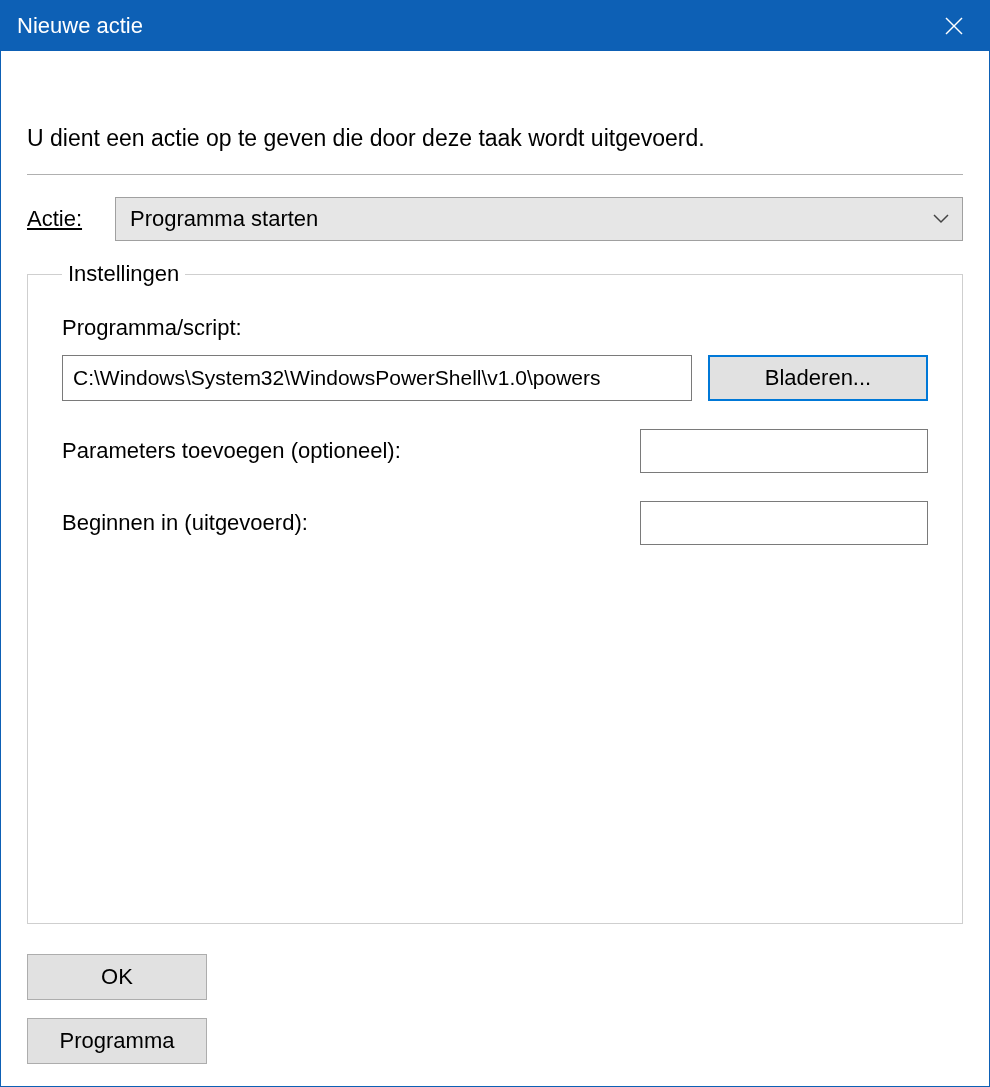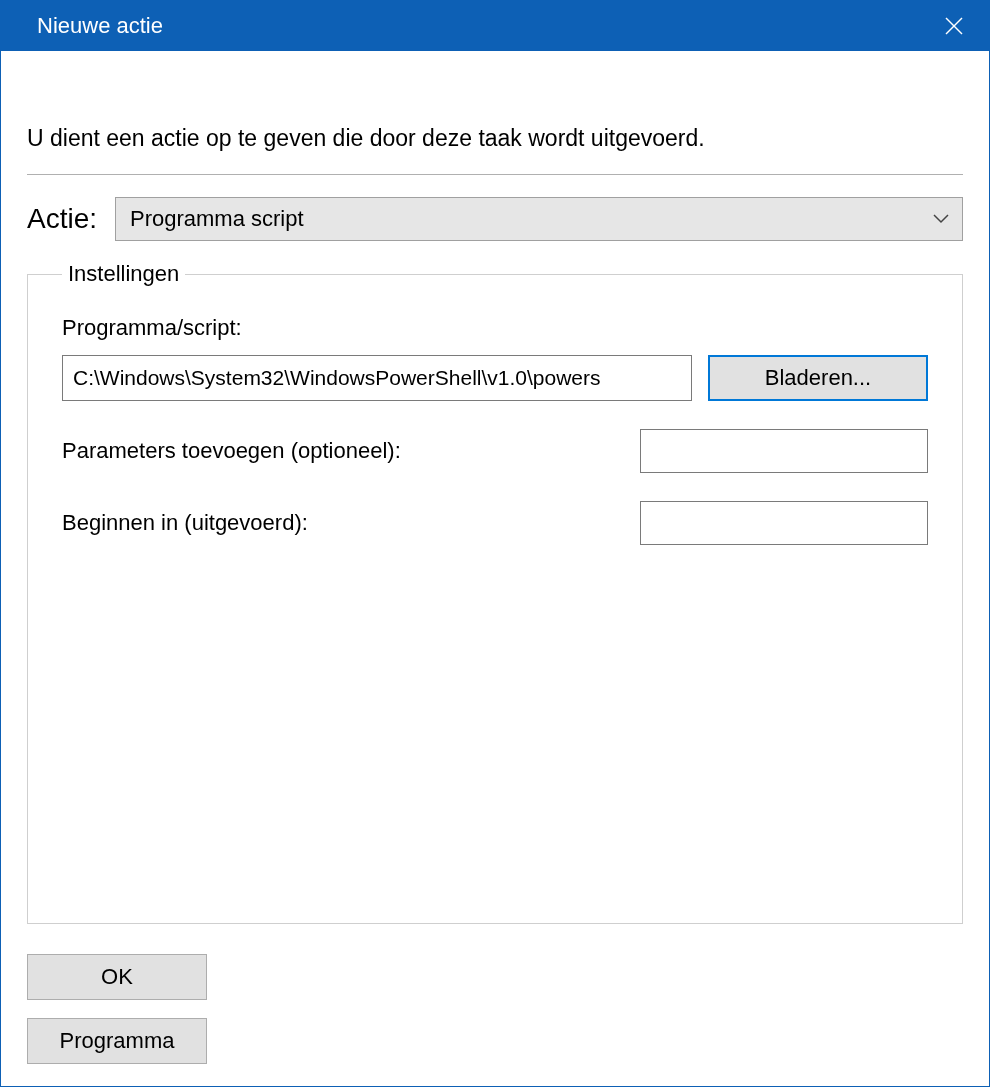--- a/index.html
+++ b/index.html
@@ -17,21 +17,21 @@
     background: #fff;
     display: flex;
     flex-direction: column;
   }
   .titlebar {
     height: 50px;
     background: #0d60b5;
     color: #fff;
     display: flex;
     align-items: center;
-    padding-left: 36px;
+    padding-left: 16px;
   }
   .titlebar .title {
     flex: 1;
     font-size: 22px;
   }
   .close-btn {
     width: 70px;
     height: 50px;
     display: flex;
     align-items: center;
@@ -54,21 +54,22 @@
     border-top: 1px solid #b0b0b0;
     margin-bottom: 22px;
   }
   .action-row {
     display: flex;
     align-items: center;
     margin-bottom: 20px;
   }
   .action-label {
     width: 88px;
-    font-size: 28px;
+    font-size: 22px;
+    text-decoration: underline;
   }
   .select-wrap {
     position: relative;
     flex: 1;
   }
   .action-select {
     width: 100%;
     height: 44px;
     background: #e6e6e6;
     border: 1px solid #a0a0a0;
@@ -171,21 +172,21 @@
 
   <div class="content">
 
     <div class="instruction">U dient een actie op te geven die door deze taak wordt uitgevoerd.</div>
     <div class="hr"></div>
 
     <div class="action-row">
       <div class="action-label">Actie:</div>
       <div class="select-wrap">
         <div class="action-select">
-          <span>Programma script</span>
+          <span>Programma starten</span>
         </div>
         <svg class="chevron" width="16" height="10" viewBox="0 0 16 10">
           <polyline points="1,1 8,8 15,1" fill="none" stroke="#444" stroke-width="1.5"></polyline>
         </svg>
       </div>
     </div>
 
     <fieldset class="settings">
       <legend>Instellingen</legend>
 

